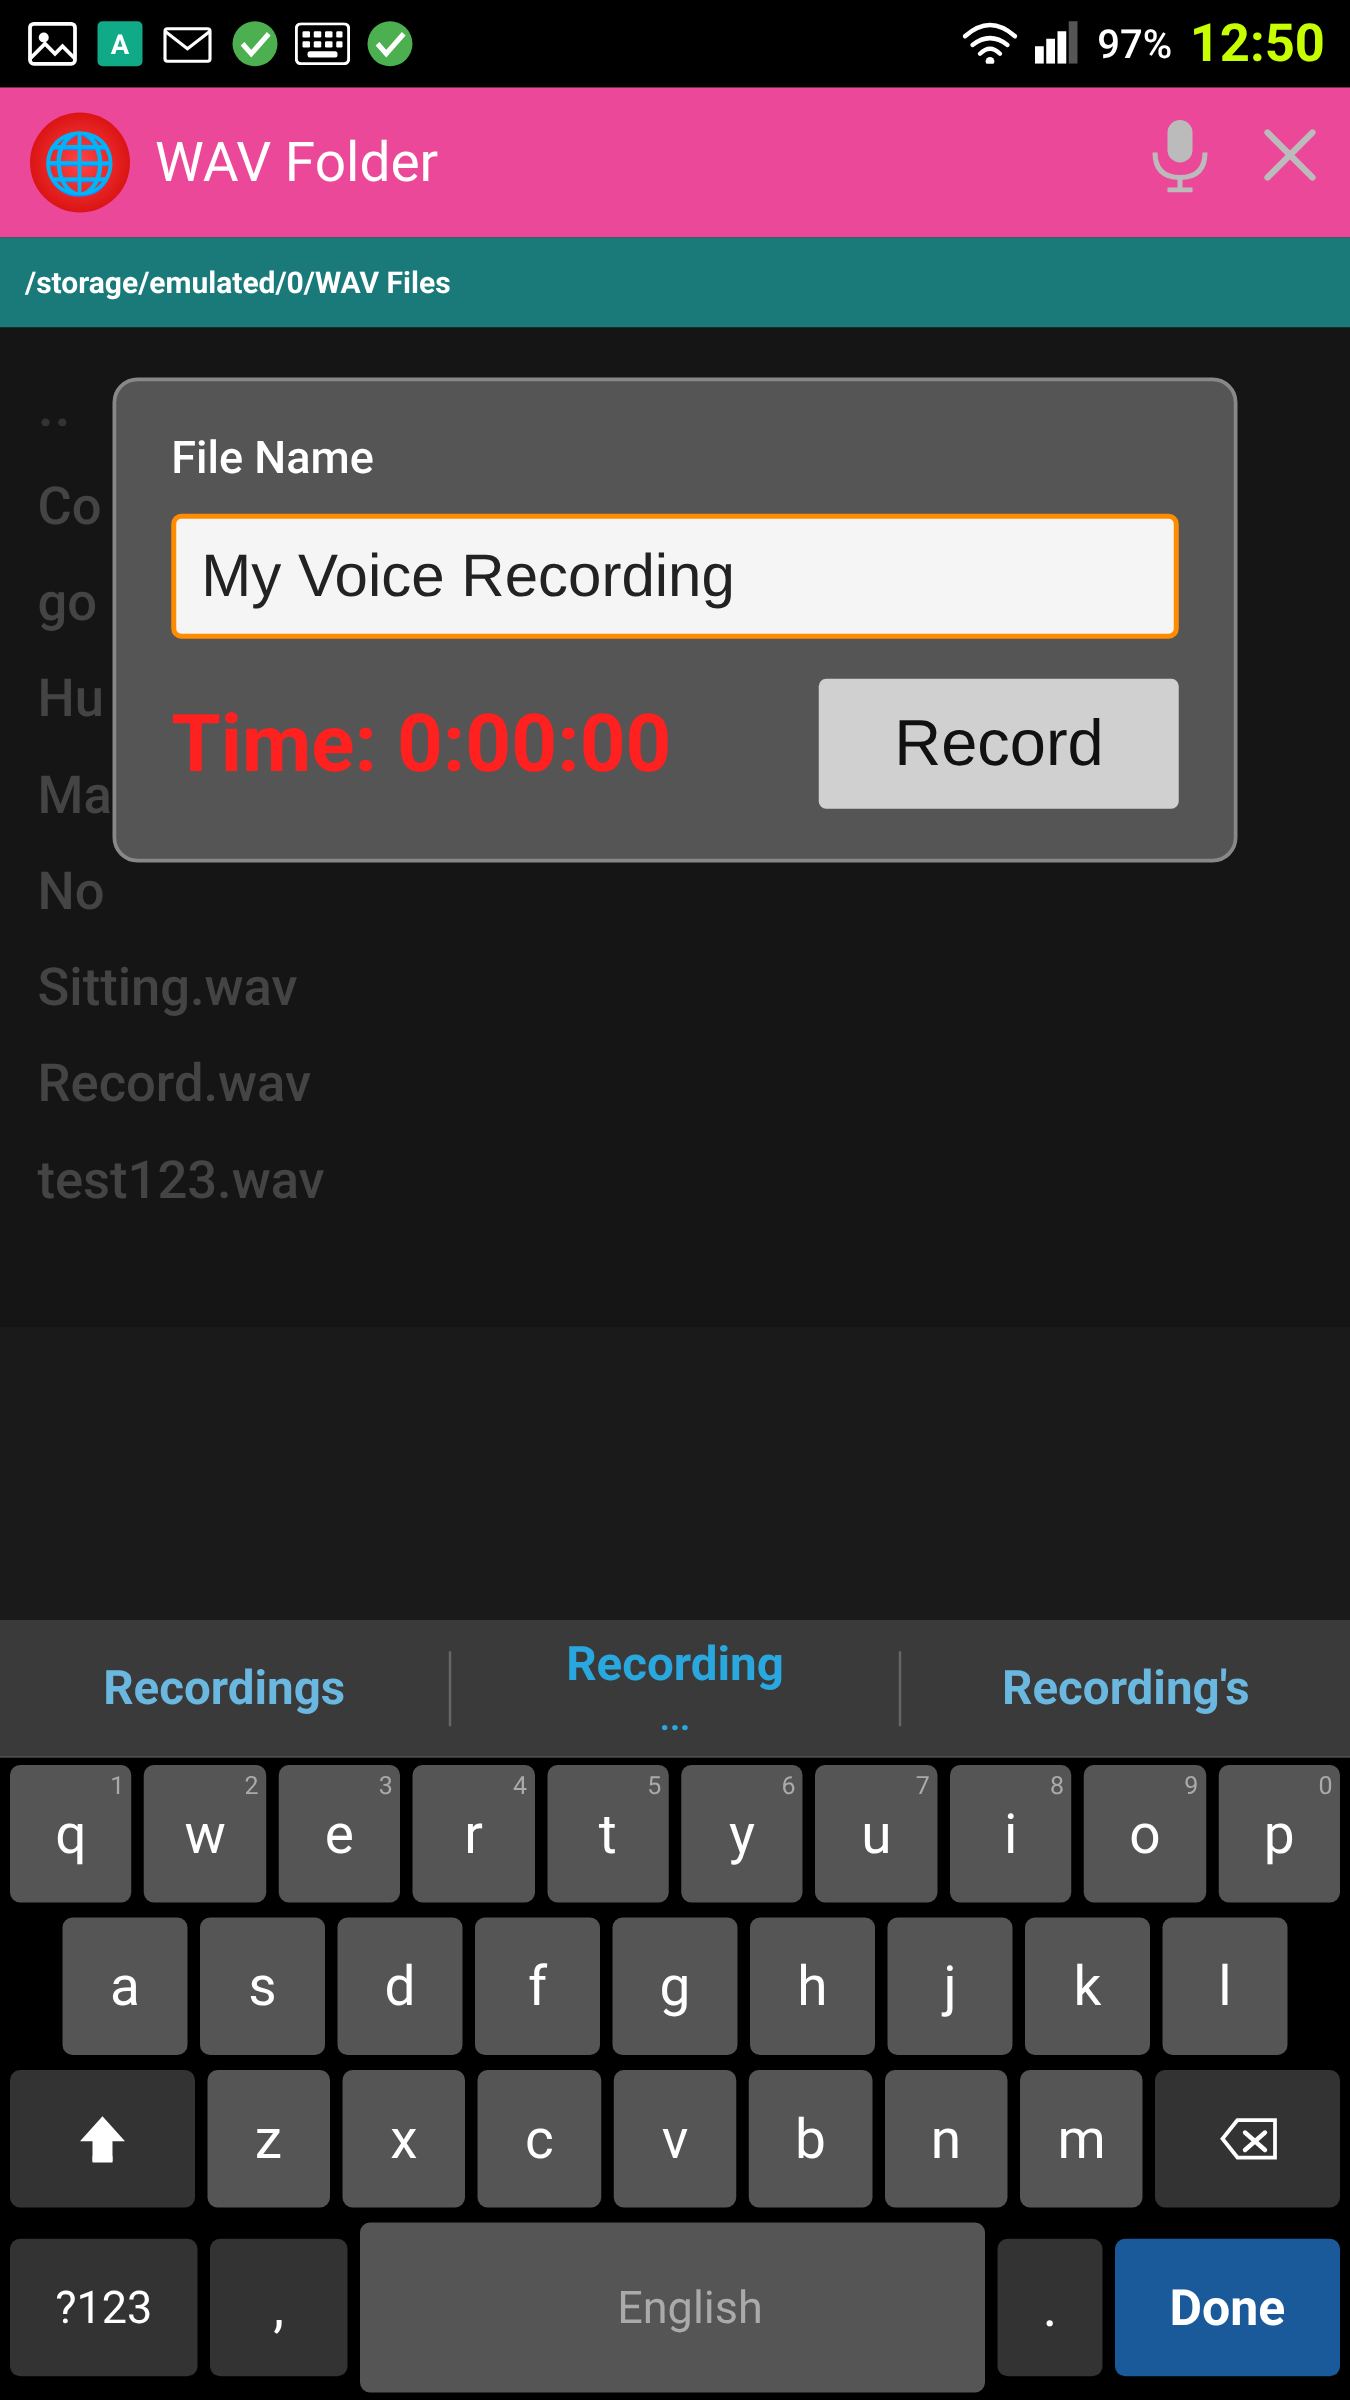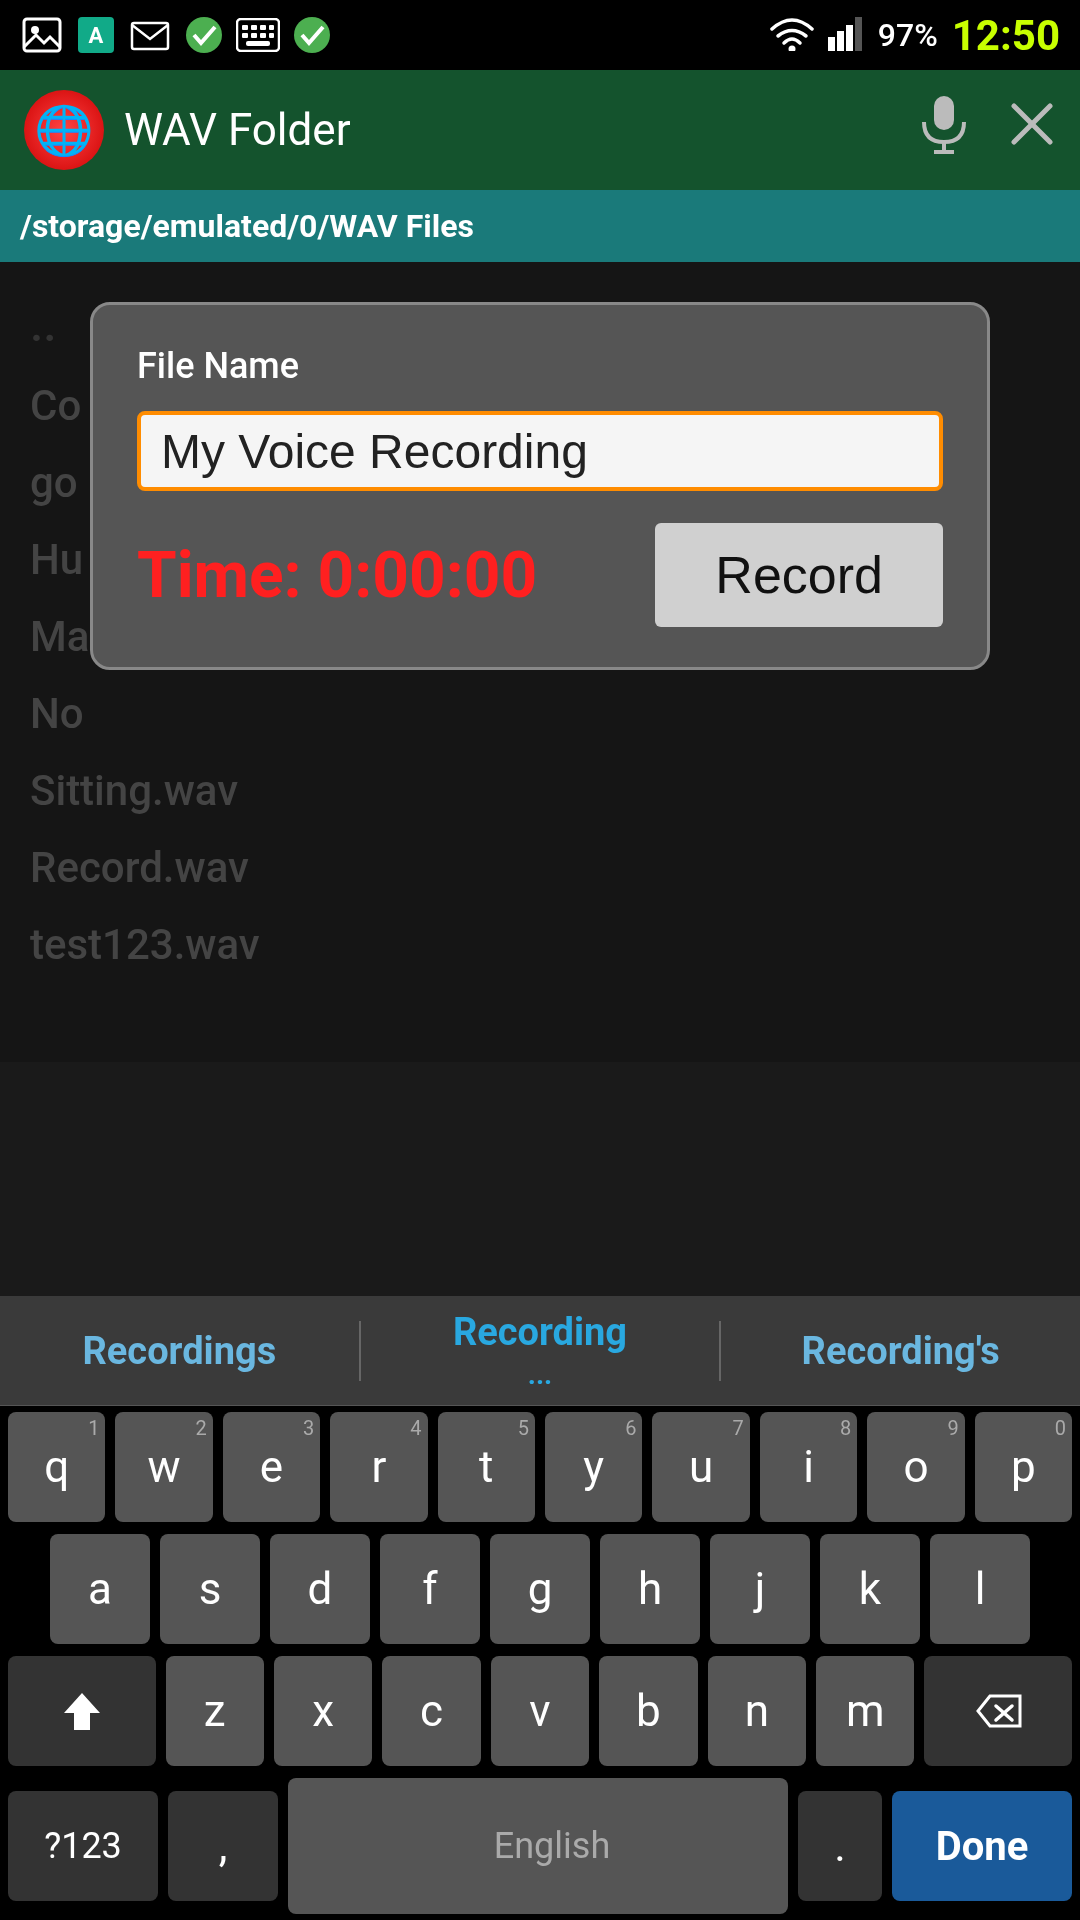--- a/index.html
+++ b/index.html
@@ -48,21 +48,21 @@
     .time-text {
       color: #c8ff00;
       font-size: 42px;
       font-weight: bold;
     }
 
     
     .app-header {
       width: 100%;
       height: 120px;
-      background: #14532d;
+      background: #ec4899;
       display: flex;
       align-items: center;
       padding: 0 24px;
       gap: 20px;
     }
     .app-logo {
       width: 80px;
       height: 80px;
       border-radius: 50%;
       background: radial-gradient(circle, #ff4444, #cc0000);
@@ -98,21 +98,21 @@
     .path-bar {
       width: 100%;
       height: 72px;
       background: #1a7a7a;
       display: flex;
       align-items: center;
       padding: 0 20px;
     }
     .path-text {
       color: #fff;
-      font-size: 32px;
+      font-size: 24px;
       font-weight: bold;
     }
 
     
     .main-content {
       width: 100%;
       height: 800px;
       background: #2a2a2a;
       position: relative;
       padding: 20px;
@@ -158,21 +158,21 @@
       border: 3px solid #888;
     }
     .dialog-title {
       color: #fff;
       font-size: 36px;
       font-weight: 500;
       margin-bottom: 24px;
     }
     .dialog-input {
       width: 100%;
-      height: 80px;
+      height: 100px;
       background: #f5f5f5;
       border: 4px solid #ff8c00;
       border-radius: 8px;
       font-size: 48px;
       padding: 0 20px;
       color: #222;
       outline: none;
       margin-bottom: 32px;
     }
     .dialog-footer {

